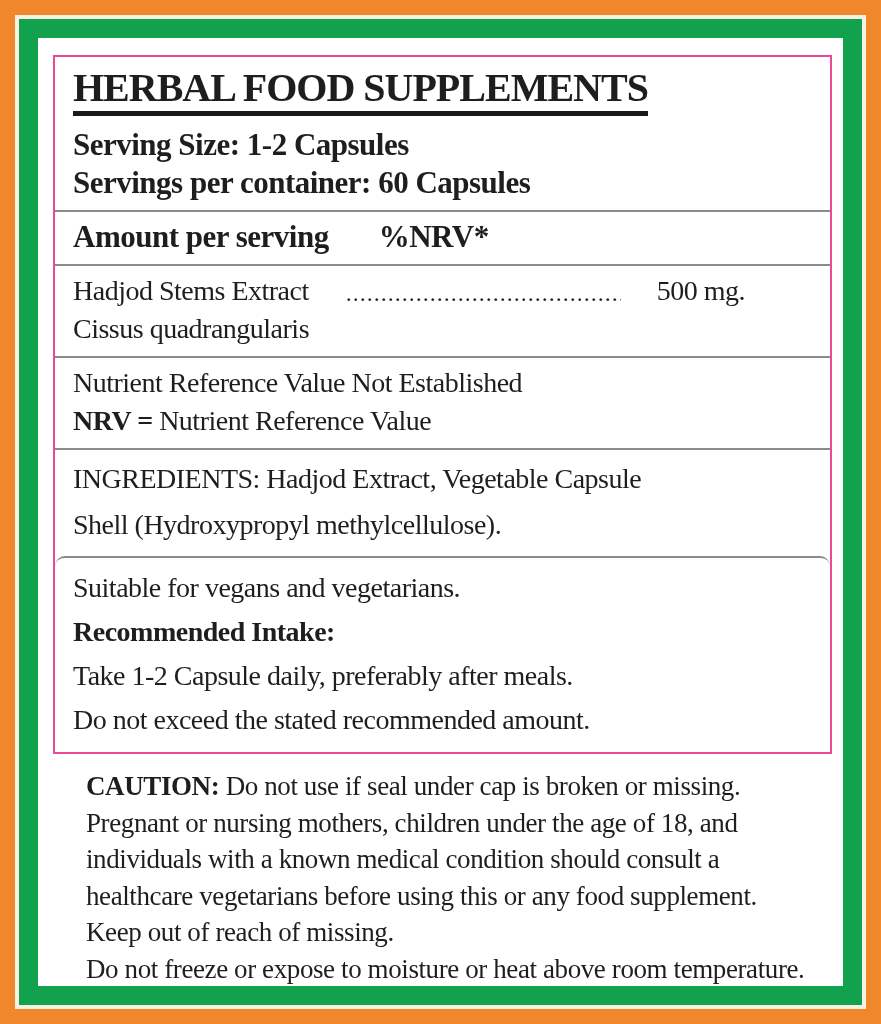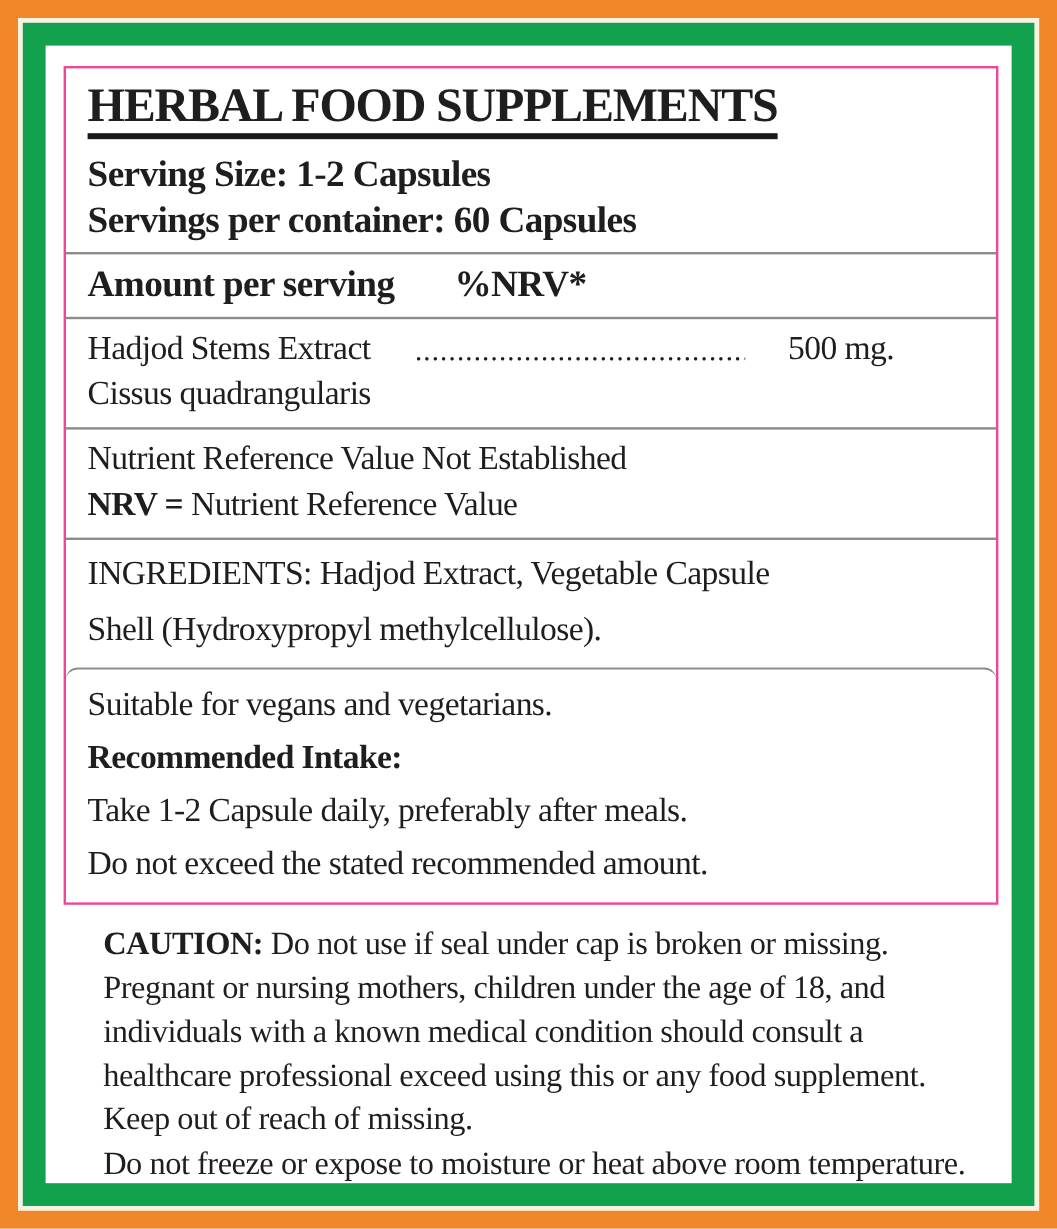--- a/index.html
+++ b/index.html
@@ -98,21 +98,21 @@
           </div>
 
         </div>
 
         <div class="caution">
           <div class="caution-line">
             <span class="bold">CAUTION:</span><span> Do not use if seal under cap is broken or missing.</span>
           </div>
           <div class="caution-line">Pregnant or nursing mothers, children under the age of 18, and</div>
           <div class="caution-line">individuals with a known medical condition should consult a</div>
-          <div class="caution-line">healthcare professional exceed using this or any food supplement.</div>
+          <div class="caution-line">healthcare vegetarians before using this or any food supplement.</div>
           <div class="caution-line">Keep out of reach of missing.</div>
           <div class="caution-line">Do not freeze or expose to moisture or heat above room temperature.</div>
 
         </div>
 
       </div>
     </div>
   </div>
 </div>
 

